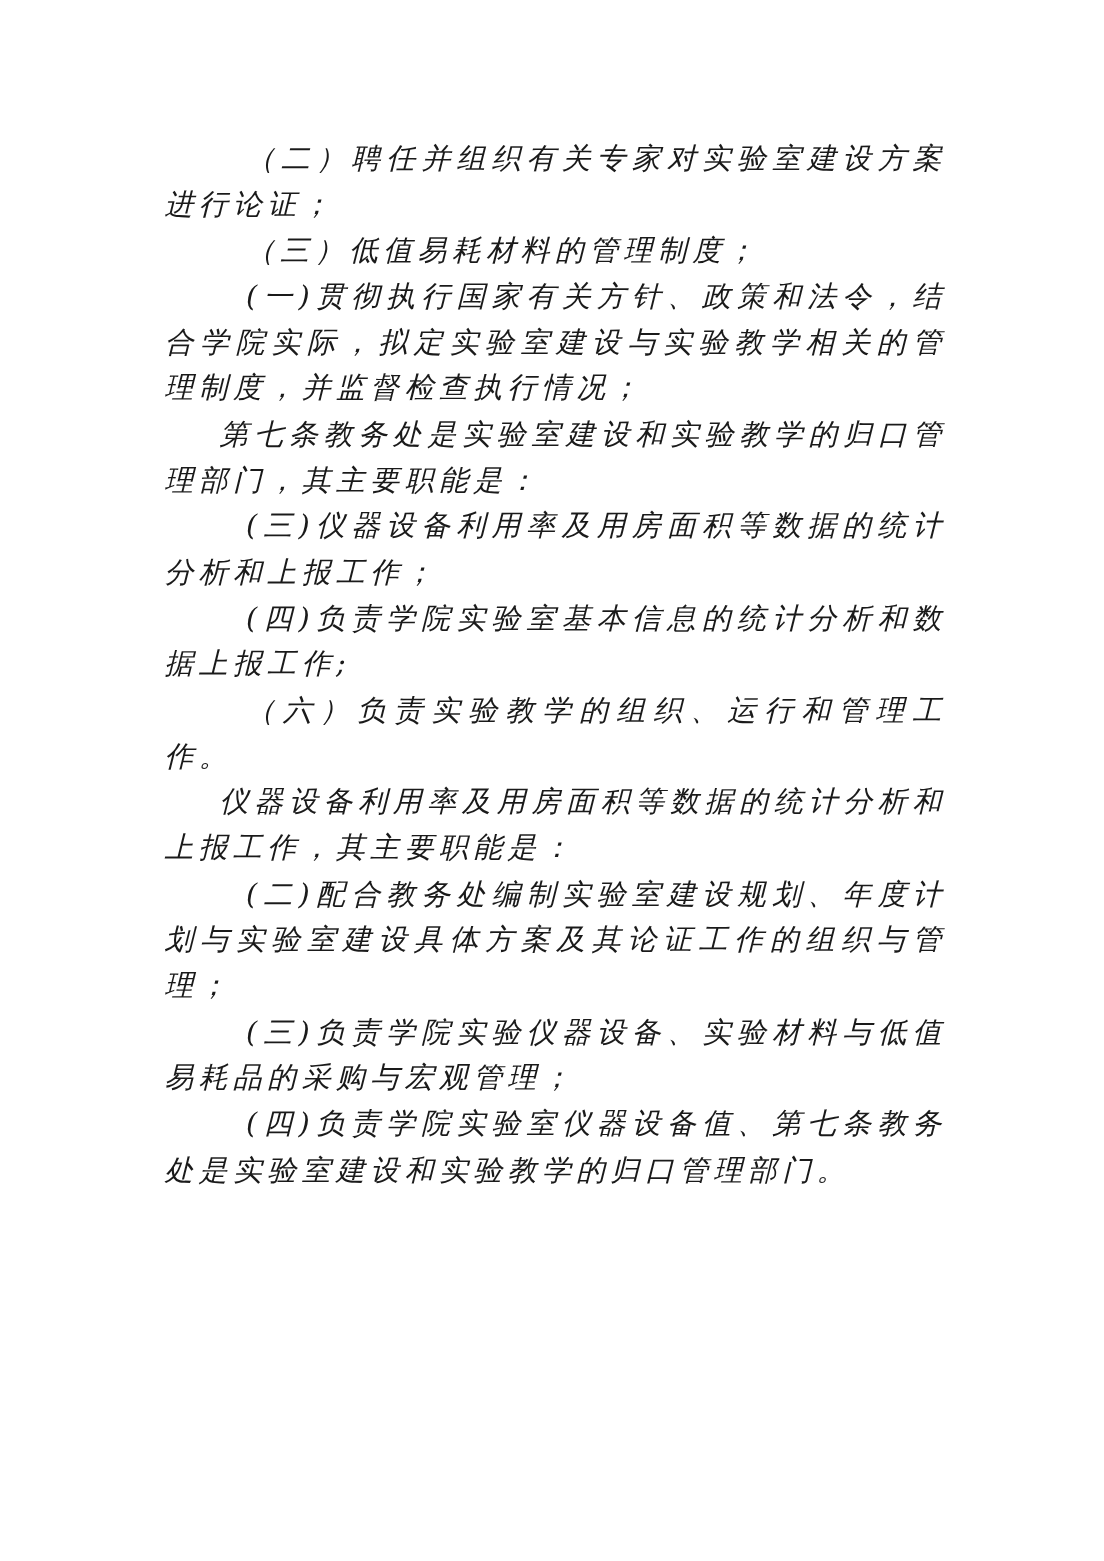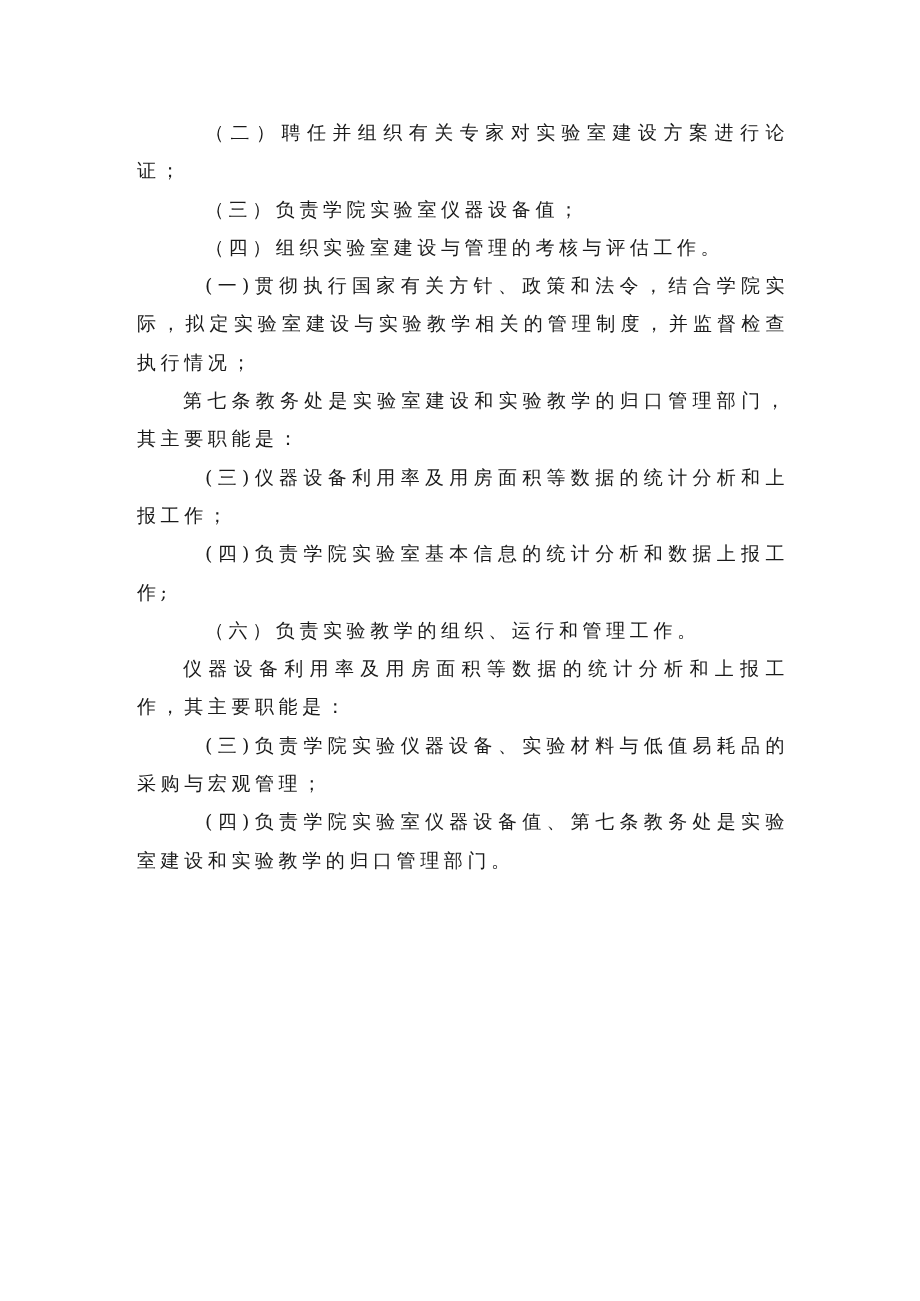--- a/index.html
+++ b/index.html
@@ -15,43 +15,44 @@
       font-family: "DejaVu Serif", "Liberation Serif", serif;
       color: #1a1a1a;
     }
     .page {
       position: absolute;
       left: 137px;
       top: 113px;
       width: 652px;
     }
     .para {
-      font-size: 19px;
+      font-size: 24px;
       line-height: 38.3px;
       letter-spacing: 4.6px;
       margin: 0;
       text-align: justify;
       text-align-last: left;
       word-break: break-all;
+      font-style: italic;
     }
     .para.item {
       text-indent: 68px;
     }
     .para.article {
       text-indent: 46px;
     }
   </style>
 </head>
 <body>
 
 <div class="page">
   <p class="para item">（二）聘任并组织有关专家对实验室建设方案进行论证；</p>
-  <p class="para item">（三）负责学院实验室仪器设备值；</p>
-  <p class="para item">（四）组织实验室建设与管理的考核与评估工作。</p>
+  <p class="para item">（三）低值易耗材料的管理制度；</p>
   <p class="para item">(一)贯彻执行国家有关方针、政策和法令，结合学院实际，拟定实验室建设与实验教学相关的管理制度，并监督检查执行情况；</p>
   <p class="para article">第七条教务处是实验室建设和实验教学的归口管理部门，其主要职能是：</p>
   <p class="para item">(三)仪器设备利用率及用房面积等数据的统计分析和上报工作；</p>
   <p class="para item">(四)负责学院实验室基本信息的统计分析和数据上报工作;</p>
   <p class="para item">（六）负责实验教学的组织、运行和管理工作。</p>
   <p class="para article">仪器设备利用率及用房面积等数据的统计分析和上报工作，其主要职能是：</p>
+  <p class="para item">(二)配合教务处编制实验室建设规划、年度计划与实验室建设具体方案及其论证工作的组织与管理；</p>
   <p class="para item">(三)负责学院实验仪器设备、实验材料与低值易耗品的采购与宏观管理；</p>
   <p class="para item">(四)负责学院实验室仪器设备值、第七条教务处是实验室建设和实验教学的归口管理部门。</p>
 </div>
 
 </body></html>

